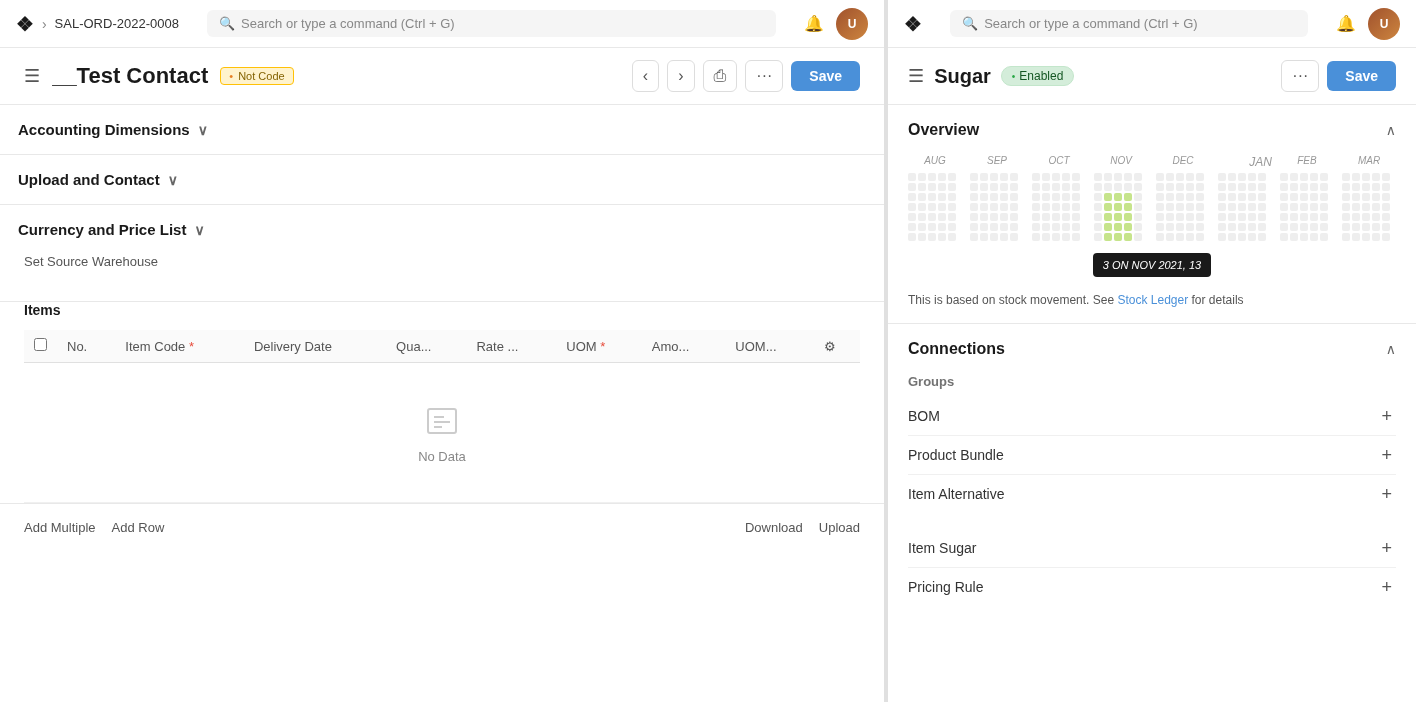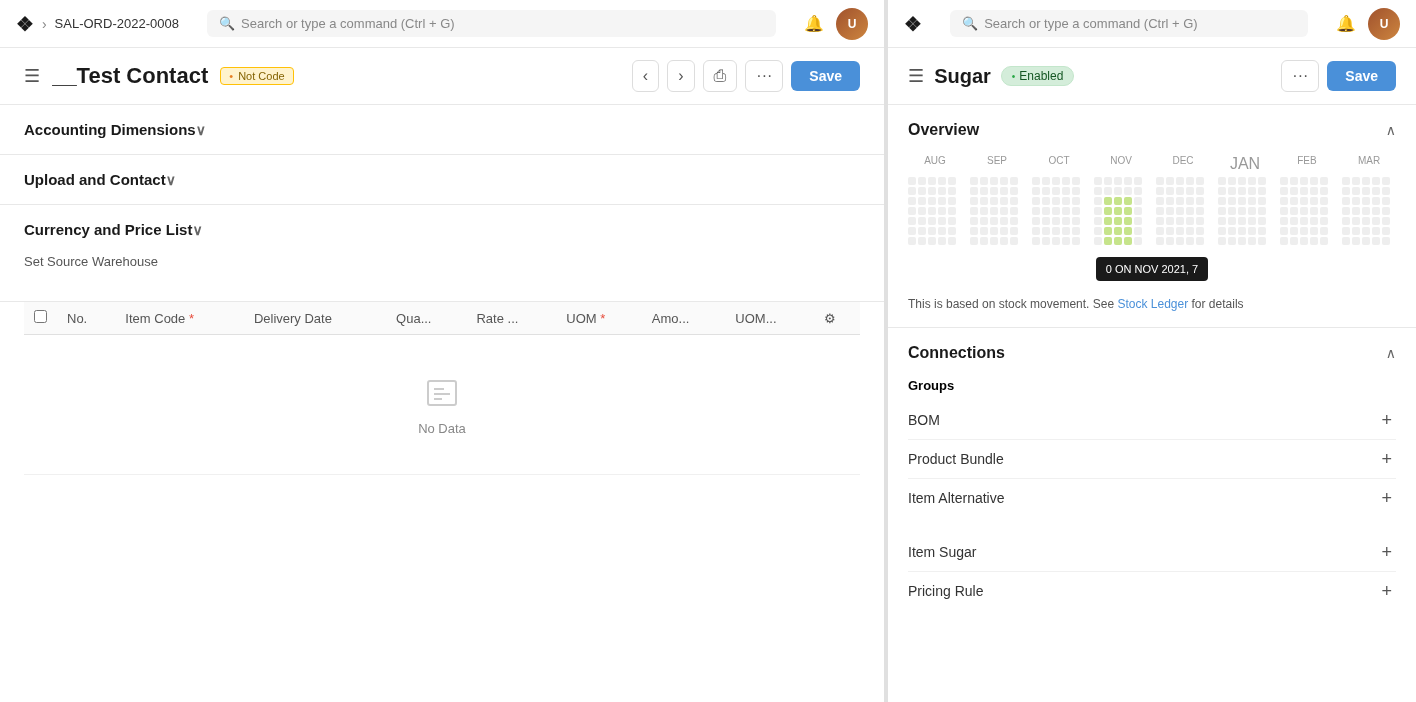--- a/index.html
+++ b/index.html
@@ -113,25 +113,26 @@
       padding: 0;
     }
 
     
     .section {
       border-bottom: 1px solid #e8e8e8;
     }
     .section-header {
       display: flex;
       align-items: center;
-      padding: 16px 24px;
+      padding: 16px 18px;
       cursor: pointer;
       font-size: 15px;
       font-weight: 600;
       color: #1a1a1a;
+      gap: 8px;
     }
     .chevron { font-size: 14px; color: #666; }
 
     
     .section-content {
       padding: 0 24px 16px;
     }
     .field-label {
       font-size: 13px;
       color: #555;
@@ -276,20 +277,21 @@
       justify-content: space-between;
       margin-bottom: 16px;
     }
     .overview-title { font-size: 16px; font-weight: 600; color: #1a1a1a; }
     .chevron-up { font-size: 14px; color: #666; }
 
     
     .heatmap-container {
       overflow-x: auto;
       margin-bottom: 12px;
+      font-style: italic;
     }
 
     .tooltip-box {
       background: #1a1a1a;
       color: #fff;
       font-size: 11px;
       padding: 6px 10px;
       border-radius: 4px;
       display: inline-block;
       margin: 4px 0;
@@ -311,21 +313,21 @@
       align-items: center;
       justify-content: space-between;
       margin-bottom: 16px;
     }
     .connections-title { font-size: 16px; font-weight: 600; color: #1a1a1a; }
 
     .connections-group { margin-bottom: 16px; }
     .connections-group-title {
       font-size: 13px;
       font-weight: 600;
-      color: #000000;
+      color: #737373;
       margin-bottom: 8px;
     }
     .connection-item {
       display: flex;
       align-items: center;
       justify-content: space-between;
       padding: 8px 0;
       border-bottom: 1px solid #f0f0f0;
       font-size: 14px;
       color: #333;
@@ -403,20 +405,21 @@
         <span>Currency and Price List</span>
         <span class="chevron">∨</span>
       </div>
       <div class="section-content">
         <div class="field-label">Set Source Warehouse</div>
       </div>
     </div>
 
 
     <div class="items-section">
+      <div class="items-label">Items</div>
       <table class="items-table">
         <thead>
           <tr>
             <th class="th-checkbox">
               <input type="checkbox" style="">
             </th>
             <th>No.</th>
             <th>Item Code <span class="required-star">*</span></th>
             <th>Delivery Date</th>
             <th>Qua...</th>
@@ -440,20 +443,28 @@
                   <line x1="12" y1="26" x2="20" y2="26" stroke="#ccc" stroke-width="2"></line>
                 </svg>
                 <span>No Data</span>
               </div>
             </td>
           </tr>
         </tbody>
       </table>
     </div>
 
+    <div class="table-actions">
+      <button class="btn-text">Add Multiple</button>
+      <button class="btn-text">Add Row</button>
+      <div class="table-actions-right">
+        <button class="btn-text">Download</button>
+        <button class="btn-text">Upload</button>
+      </div>
+    </div>
 
   </div>
 </div>
 
 <div class="right-panel">
 
   <div class="right-top-nav">
     <span class="nav-logo">❖</span>
     <div class="search-bar">
       <span>🔍</span>
@@ -489,21 +500,21 @@
       <div class="heatmap-container">
         <div style="display:flex; gap:2px; align-items:flex-end; overflow-x:auto;">
 
           <div style="display:flex; flex-direction:column; width:100%;">
             <div style="display:flex; gap:8px; margin-bottom:4px;">
               <span style="font-size:10px;color:#999;width:55px;text-align:center">AUG</span>
               <span style="font-size:10px;color:#999;width:55px;text-align:center">SEP</span>
               <span style="font-size:10px;color:#999;width:55px;text-align:center">OCT</span>
               <span style="font-size:10px;color:#999;width:55px;text-align:center">NOV</span>
               <span style="font-size:10px;color:#999;width:55px;text-align:center">DEC</span>
-              <span style="font-size:16px;color:#999;width:55px;text-align:center">JAN</span>
+              <span style="font-size:12px;color:#999;width:55px;text-align:right">JAN</span>
               <span style="font-size:10px;color:#999;width:55px;text-align:center">FEB</span>
               <span style="font-size:10px;color:#999;width:55px;text-align:center">MAR</span>
             </div>
             <div id="heatmap-rows" style="display:flex; gap:8px;">
             <div style="display: flex; gap: 2px; width: 55px;">
                   <div style="display: flex; flex-direction: column; gap: 2px;">
                     <div style="width: 8px; height: 8px; border-radius: 2px; background: rgb(238, 238, 238);"></div>
                     <div style="width: 8px; height: 8px; border-radius: 2px; background: rgb(238, 238, 238);"></div>
                     <div style="width: 8px; height: 8px; border-radius: 2px; background: rgb(238, 238, 238);"></div>
                     <div style="width: 8px; height: 8px; border-radius: 2px; background: rgb(238, 238, 238);"></div>
@@ -875,21 +886,21 @@
                     <div style="width: 8px; height: 8px; border-radius: 2px; background: rgb(238, 238, 238);"></div>
                     <div style="width: 8px; height: 8px; border-radius: 2px; background: rgb(238, 238, 238);"></div>
                     <div style="width: 8px; height: 8px; border-radius: 2px; background: rgb(238, 238, 238);"></div>
                   </div>
                 </div>
               </div>
           </div>
         </div>
 
         <div style="text-align:center; margin-top: 8px;">
-          <span class="tooltip-box">0 ON NOV 2021, 7</span>
+          <span class="tooltip-box">3 ON NOV 2021, 13</span>
         </div>
       </div>
 
       <p class="stock-note">
         <span>This is based on stock movement. See</span>
         <a class="stock-link" href="#">Stock Ledger</a>
         <span>for details</span>
       </p>
     </div>
 

